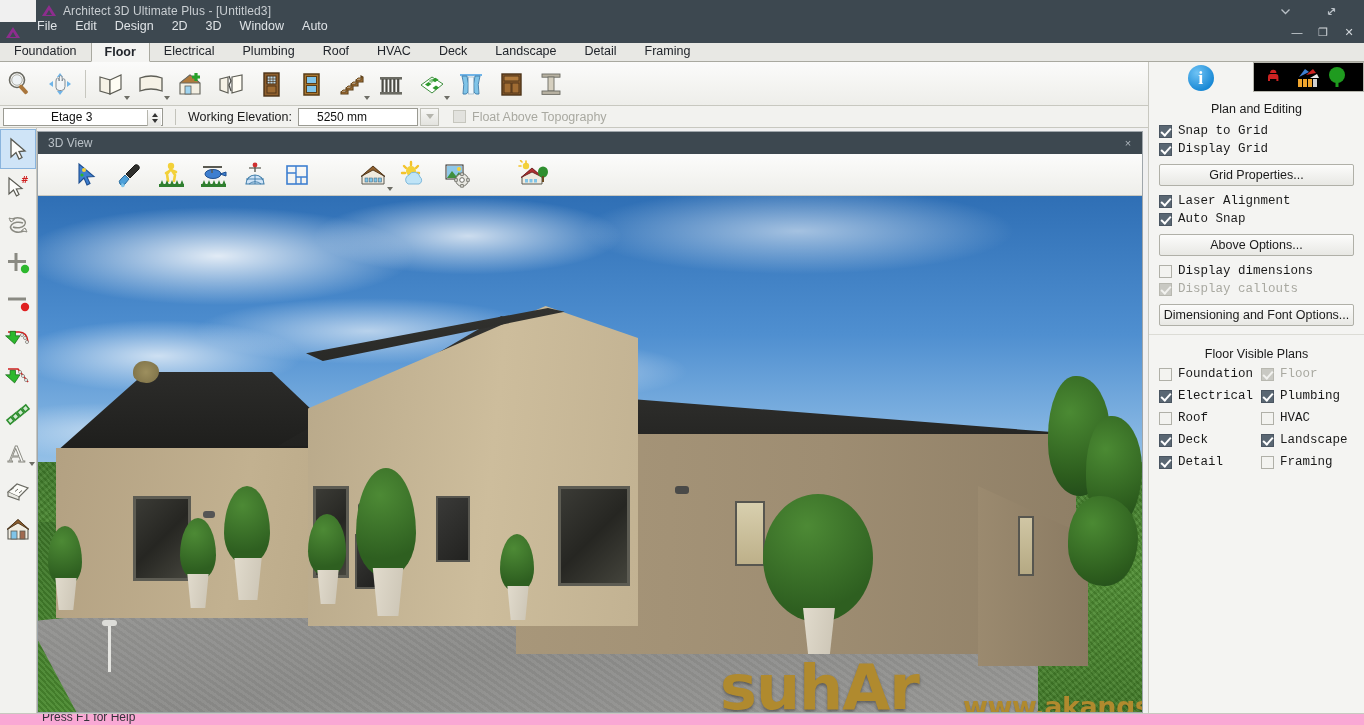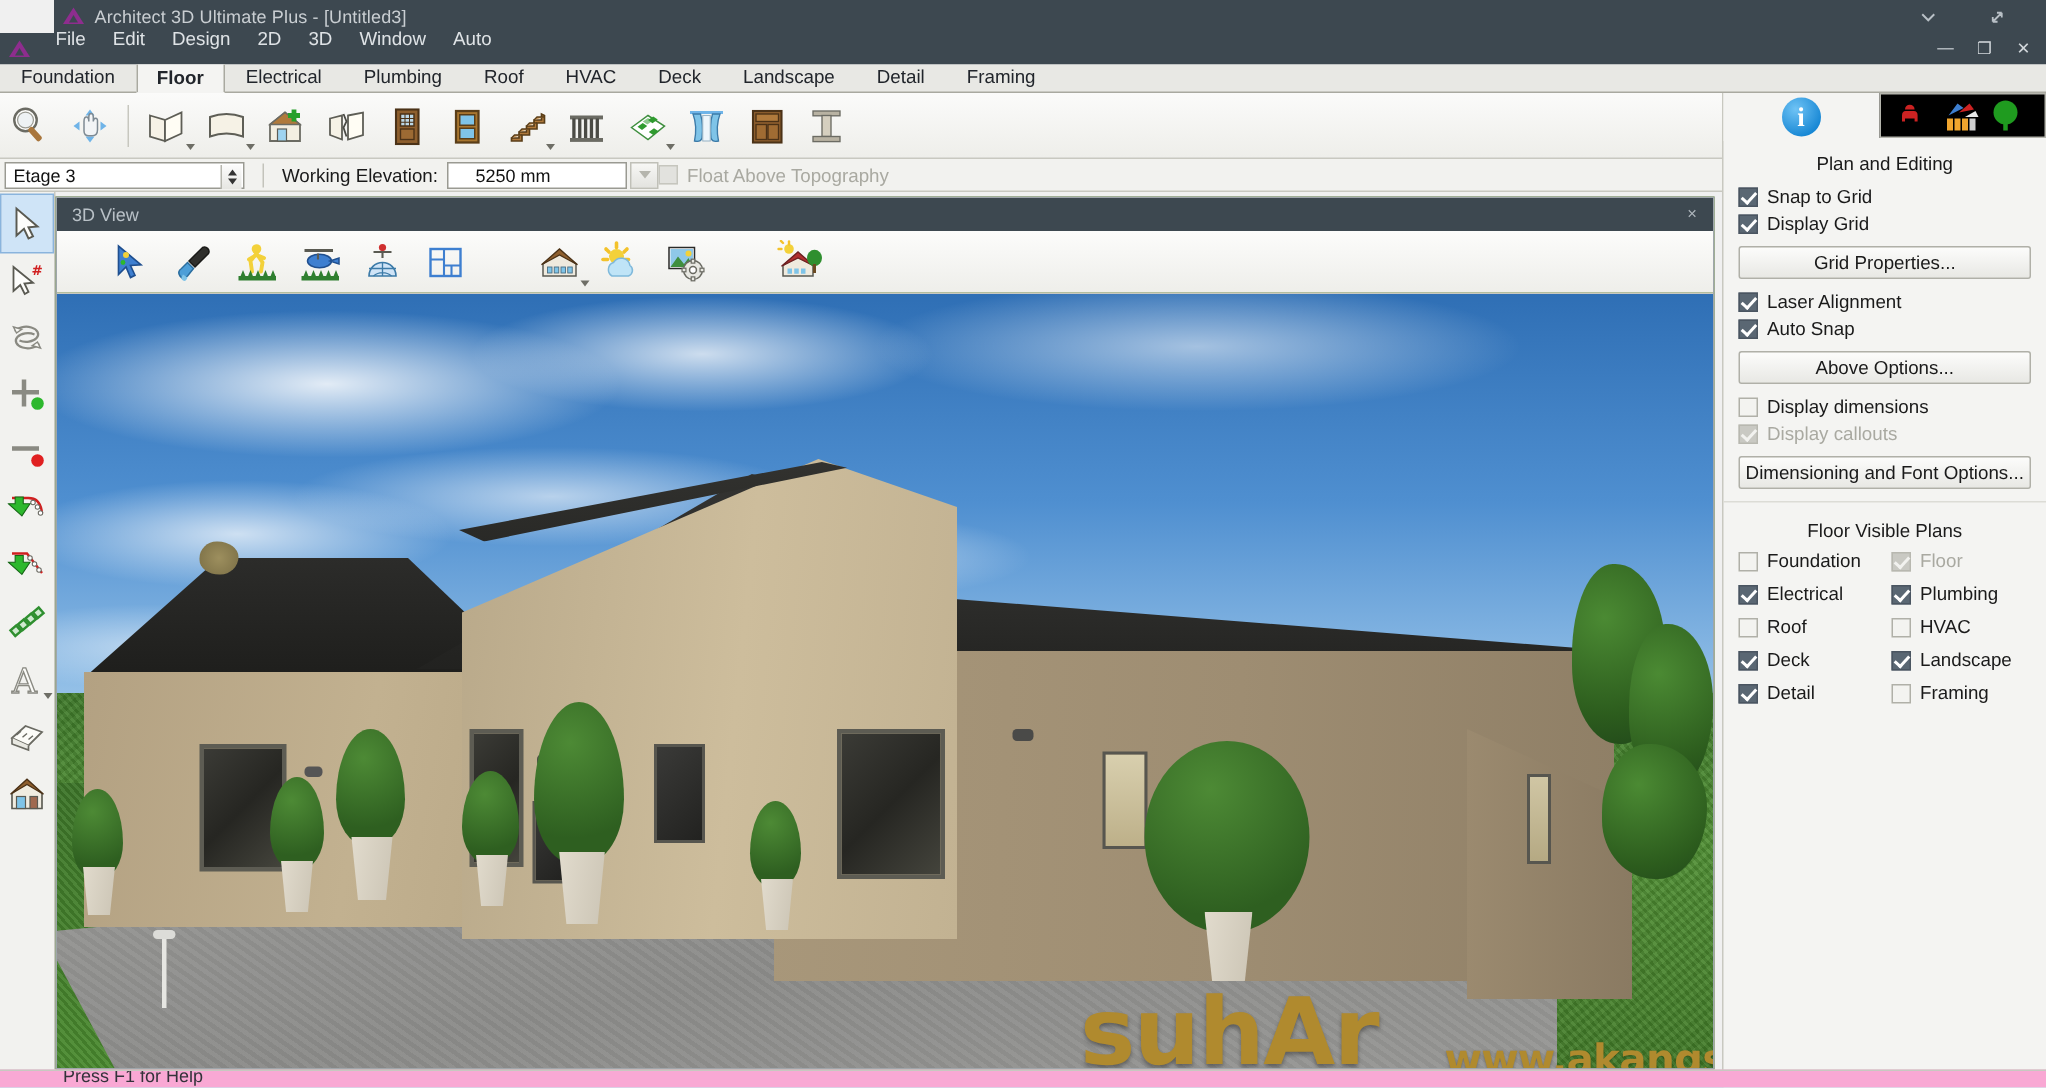--- a/index.html
+++ b/index.html
@@ -121,21 +121,21 @@
   .elev-bar {
     position: absolute; left: 0; top: 106px; width: 1364px; height: 22px;
     background: #f2f2ef; border-bottom: 1px solid #c8c8c0;
     display: flex; align-items: center;
   }
   .combo {
     margin-left: 3px; width: 160px; height: 18px;
     background: #fff; border: 1px solid #9a9a92;
     display: flex; align-items: center; position: relative;
   }
-  .combo .val { font-size: 12px; color: #111; padding-left: 5px; }
+  .combo .val { font-size: 12px; color: #111; padding-left: 5px; margin-left: 42px; }
   .spin {
     position: absolute; right: 1px; top: 1px; width: 14px; height: 16px;
     display: flex; flex-direction: column; align-items: center; justify-content: center;
     background: linear-gradient(#fbfbfb,#e6e6e2); border-left: 1px solid #b6b6ae;
   }
   .spin i { display:block; width:0;height:0; }
   .spin .up { border-left:3.5px solid transparent;border-right:3.5px solid transparent;border-bottom:4px solid #333; margin-bottom:2px;}
   .spin .dn { border-left:3.5px solid transparent;border-right:3.5px solid transparent;border-top:4px solid #333;}
   .elev-sep { width:1px;height:16px;background:#c3c3bb;margin:0 12px; }
   .elev-label { font-size: 12.5px; color: #1a1a1a; }
@@ -144,21 +144,21 @@
     background: #fff; border: 1px solid #9a9a92;
     display:flex;align-items:center;
   }
   .elev-field span { font-size:12px;color:#111;padding-left:18px; }
   .elev-drop {
     width: 19px; height: 18px; margin-left: 2px;
     background: linear-gradient(#f7f7f5,#e3e3df); border: 1px solid #c0c0b8;
     display:flex;align-items:center;justify-content:center;
   }
   .elev-drop i { width:0;height:0;border-left:4px solid transparent;border-right:4px solid transparent;border-top:5px solid #b5b5ad; }
-  .cb-wrap { display:flex;}
+  .cb-wrap { display:flex;margin-left:14px; }
   .cb {
     width: 13px; height: 13px; border: 1px solid #b0b0a8; background: #f3f3f0;
     display:inline-block; position: relative; flex:none;
   }
   .cb.on { background:#5a6773; border-color:#4a5561; }
   .cb.on::after{
     content:""; position:absolute; left:3px; top:0px; width:4px; height:8px;
     border:solid #fff; border-width:0 2px 2px 0; transform:rotate(42deg);
   }
   .cb.dis { background:#e2e2de; border-color:#c6c6be; }
@@ -344,21 +344,21 @@
     display:flex;align-items:center;justify-content:center; line-height:1;
   }
   .rp-tab-obj {
     width: 112px; height: 30px; background:#000;
     border:1px solid #b5b5ad;
     display:flex;align-items:center;justify-content:center; gap:3px;
   }
   .rp-title {
     text-align:center; font-size:12.5px; color:#1a1a1a; padding: 8px 0 6px 0;
   }
-  .rp-row { display:flex; align-items:center; padding: 2px 0 2px 10px; }
+  .rp-row { display:flex; align-items:center; padding: 2px 0 2px 10px; font-family: Liberation Mono, monospace; }
   .rp-btn {
     margin: 6px 10px; height: 22px;
     background: linear-gradient(#fcfcfb,#e8e8e4);
     border: 1px solid #b0b0a8; border-radius: 2px;
     display:flex;align-items:center;justify-content:center;
     font-size: 12.5px; color:#1a1a1a;
   }
   .rp-group-title {
     text-align:center; font-size:12.5px; color:#1a1a1a;
     padding: 12px 0 4px 0;

